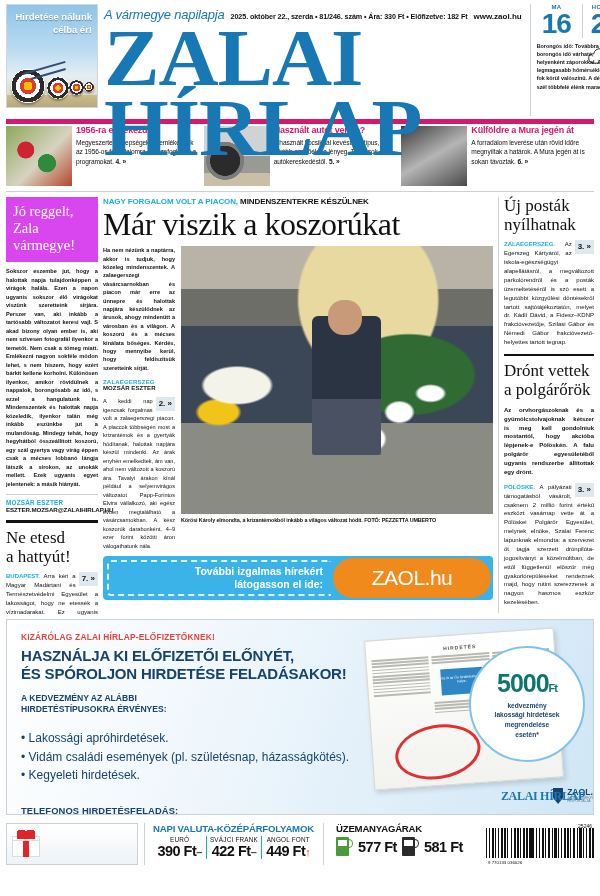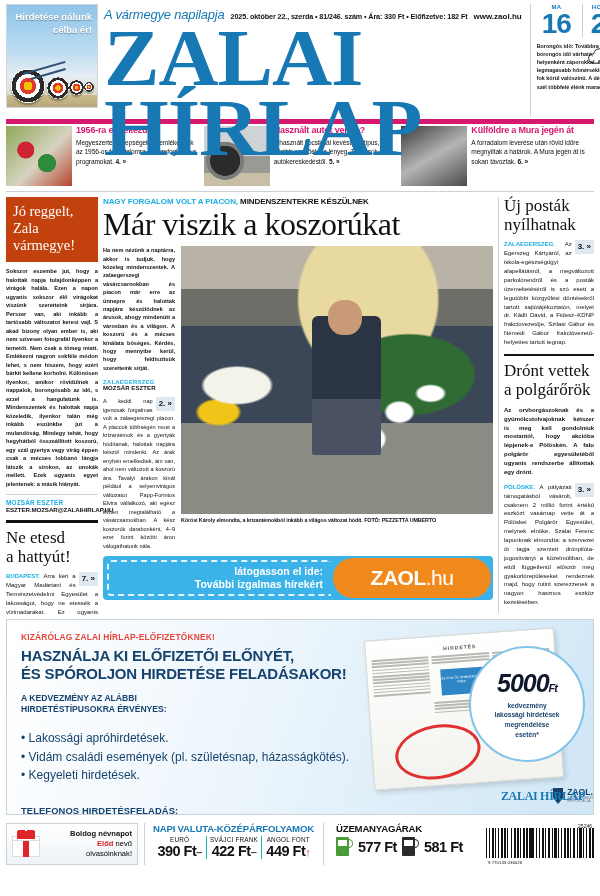--- a/index.html
+++ b/index.html
@@ -144,21 +144,21 @@
   
   .grid {
     display: flex; margin-top: 5px; height: 416px;
   }
   .col-left { width: 92px; flex: none; }
   .col-mid  { flex: 1; padding: 0 5px; min-width: 0; }
   .col-right{ width: 96px; flex: none; padding-left: 5px; border-left: 1px solid #c9d2d8; }
 
   
   .greet-box {
-    background: #c2410c; color: #fff;
+    background: #d946ef; color: #fff;
     padding: 6px 7px 8px 7px;
     font-family: "Liberation Serif", serif;
     font-size: 14.5px; line-height: 1.18;
   }
   .greet-box span { display: block; }
   .left-body {
     font-size: 5.6px; line-height: 1.52; color: #111;
     text-align: justify; margin-top: 5px; font-weight: bold;
   }
   .byline { margin-top: 6px; border-top: 1px solid #c9d2d8; padding-top: 4px; }
@@ -263,21 +263,21 @@
     padding-right: 8px;
   }
   .pb-left-txt span { display: block; }
   .pb-right {
     width: 158px; flex: none; background: #f08a1c;
     border-radius: 22px; display: flex;
     align-items: center; justify-content: center;
     margin: 2px;
   }
   .pb-logo { font-size: 21px; color: #fff; letter-spacing: -.5px; }
-  .pb-logo b { font-weight: bold; }
+  .pb-logo b { font-weight: normal; }
   .pb-logo i { font-style: normal; font-weight: normal; }
 
   
   .r-head {
     font-family: "Liberation Serif", serif;
     font-size: 17px; line-height: 1.1; color: #111;
   }
   .r-head span { display: block; }
   .r-body {
     font-size: 6px; line-height: 1.48; color: #111;
@@ -354,21 +354,21 @@
     transform: rotate(-6deg);
   }
   .badge {
     position: absolute; right: 8px; top: 26px;
     width: 116px; height: 116px; border-radius: 50%;
     background: #fff; border: 2px solid #7fc3e8;
     display: flex; flex-direction: column;
     align-items: center; justify-content: center;
     text-align: center;
   }
-  .badge-amt { color: #0f172a; font-size: 25px; font-weight: bold; letter-spacing: -1px; font-style: italic; }
+  .badge-amt { color: #0f766e; font-size: 25px; font-weight: bold; letter-spacing: -1px; }
   .badge-amt sup { font-size: 11px; vertical-align: baseline; }
   .badge-txt { color: #16436e; font-size: 6.6px; font-weight: bold; line-height: 1.45; margin-top: 3px; }
   .badge-txt span { display: block; }
   .ad-zaol {
     position: absolute; left: 186px; bottom: 10px;
     display: flex; align-items: center; gap: 4px;
   }
   .zshield {
     width: 13px; height: 16px; background: #16436e;
     clip-path: polygon(0 0, 100% 0, 100% 62%, 50% 100%, 0 62%);
@@ -579,22 +579,22 @@
           <div class="caption">
             <span>Kőrösi Károly elmondta, a krizantémokból inkább a világos változat hódít.</span>
             <span class="credit">FOTÓ: PEZZETTA UMBERTO</span>
           </div>
         </div>
       </div>
 
       <div class="promo-bar">
         <div class="pb-left">
           <div class="pb-left-txt">
+            <span>További izgalmas hírekért</span>
             <span>látogasson el ide:</span>
-            <span>További izgalmas hírekért</span>
           </div>
         </div>
         <div class="pb-right">
           <div class="pb-logo">
             <b>ZAOL</b><i>.hu</i>
           </div>
         </div>
       </div>
     </div>
 
@@ -717,28 +717,20 @@
 
   <div class="footer">
 
     <div class="nameday">
       <div class="gift">
         <div class="gbox"></div>
         <div class="gband"></div>
         <div class="glid"></div>
         <div class="gbow"></div>
       </div>
-      <div class="nd-txt">
-        <div class="l1">Boldog névnapot</div>
-        <div>
-          <span class="nd-name">Előd</span>
-          <span>nevű</span>
-        </div>
-        <div>olvasóinknak!</div>
-      </div>
     </div>
 
     <div class="fx">
       <div class="fx-title">NAPI VALUTA-KÖZÉPÁRFOLYAMOK</div>
       <div class="fx-row">
         <div class="fx-cell">
           <div class="fx-lbl">EURÓ</div>
           <div class="fx-val">
             <span>390 Ft</span><em>–</em>
           </div>

